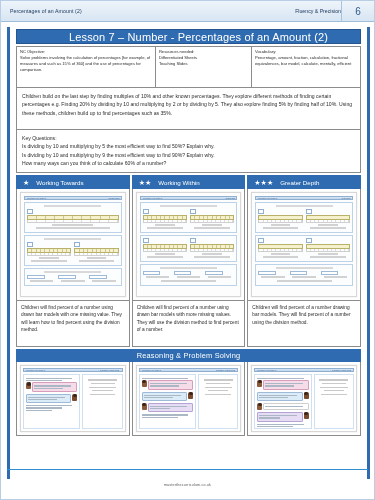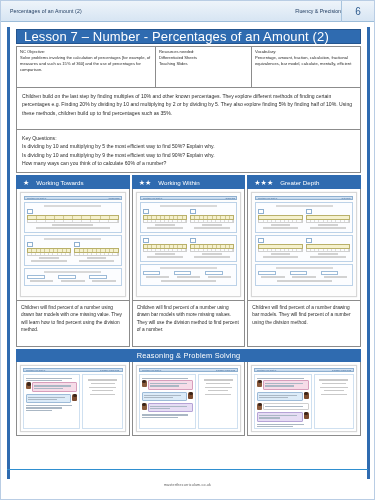--- a/index.html
+++ b/index.html
@@ -72,23 +72,24 @@
     height: 15px;
     background: #2f6bb0;
     border: 1px solid #24558f;
     display: flex;
     align-items: center;
     padding-left: 7px;
     margin-bottom: 2px;
   }
   .lesson-bar span {
     color: #ffffff;
-    font-size: 13px;
+    font-size: 11px;
     letter-spacing: .15px;
     white-space: nowrap;
+    margin-left: 45px;
   }
 
   
   .info-row {
     display: flex;
     border: 1px solid #8c8c8c;
     min-height: 42px;
   }
   .info-cell {
     padding: 2px 3px 3px 3px;

